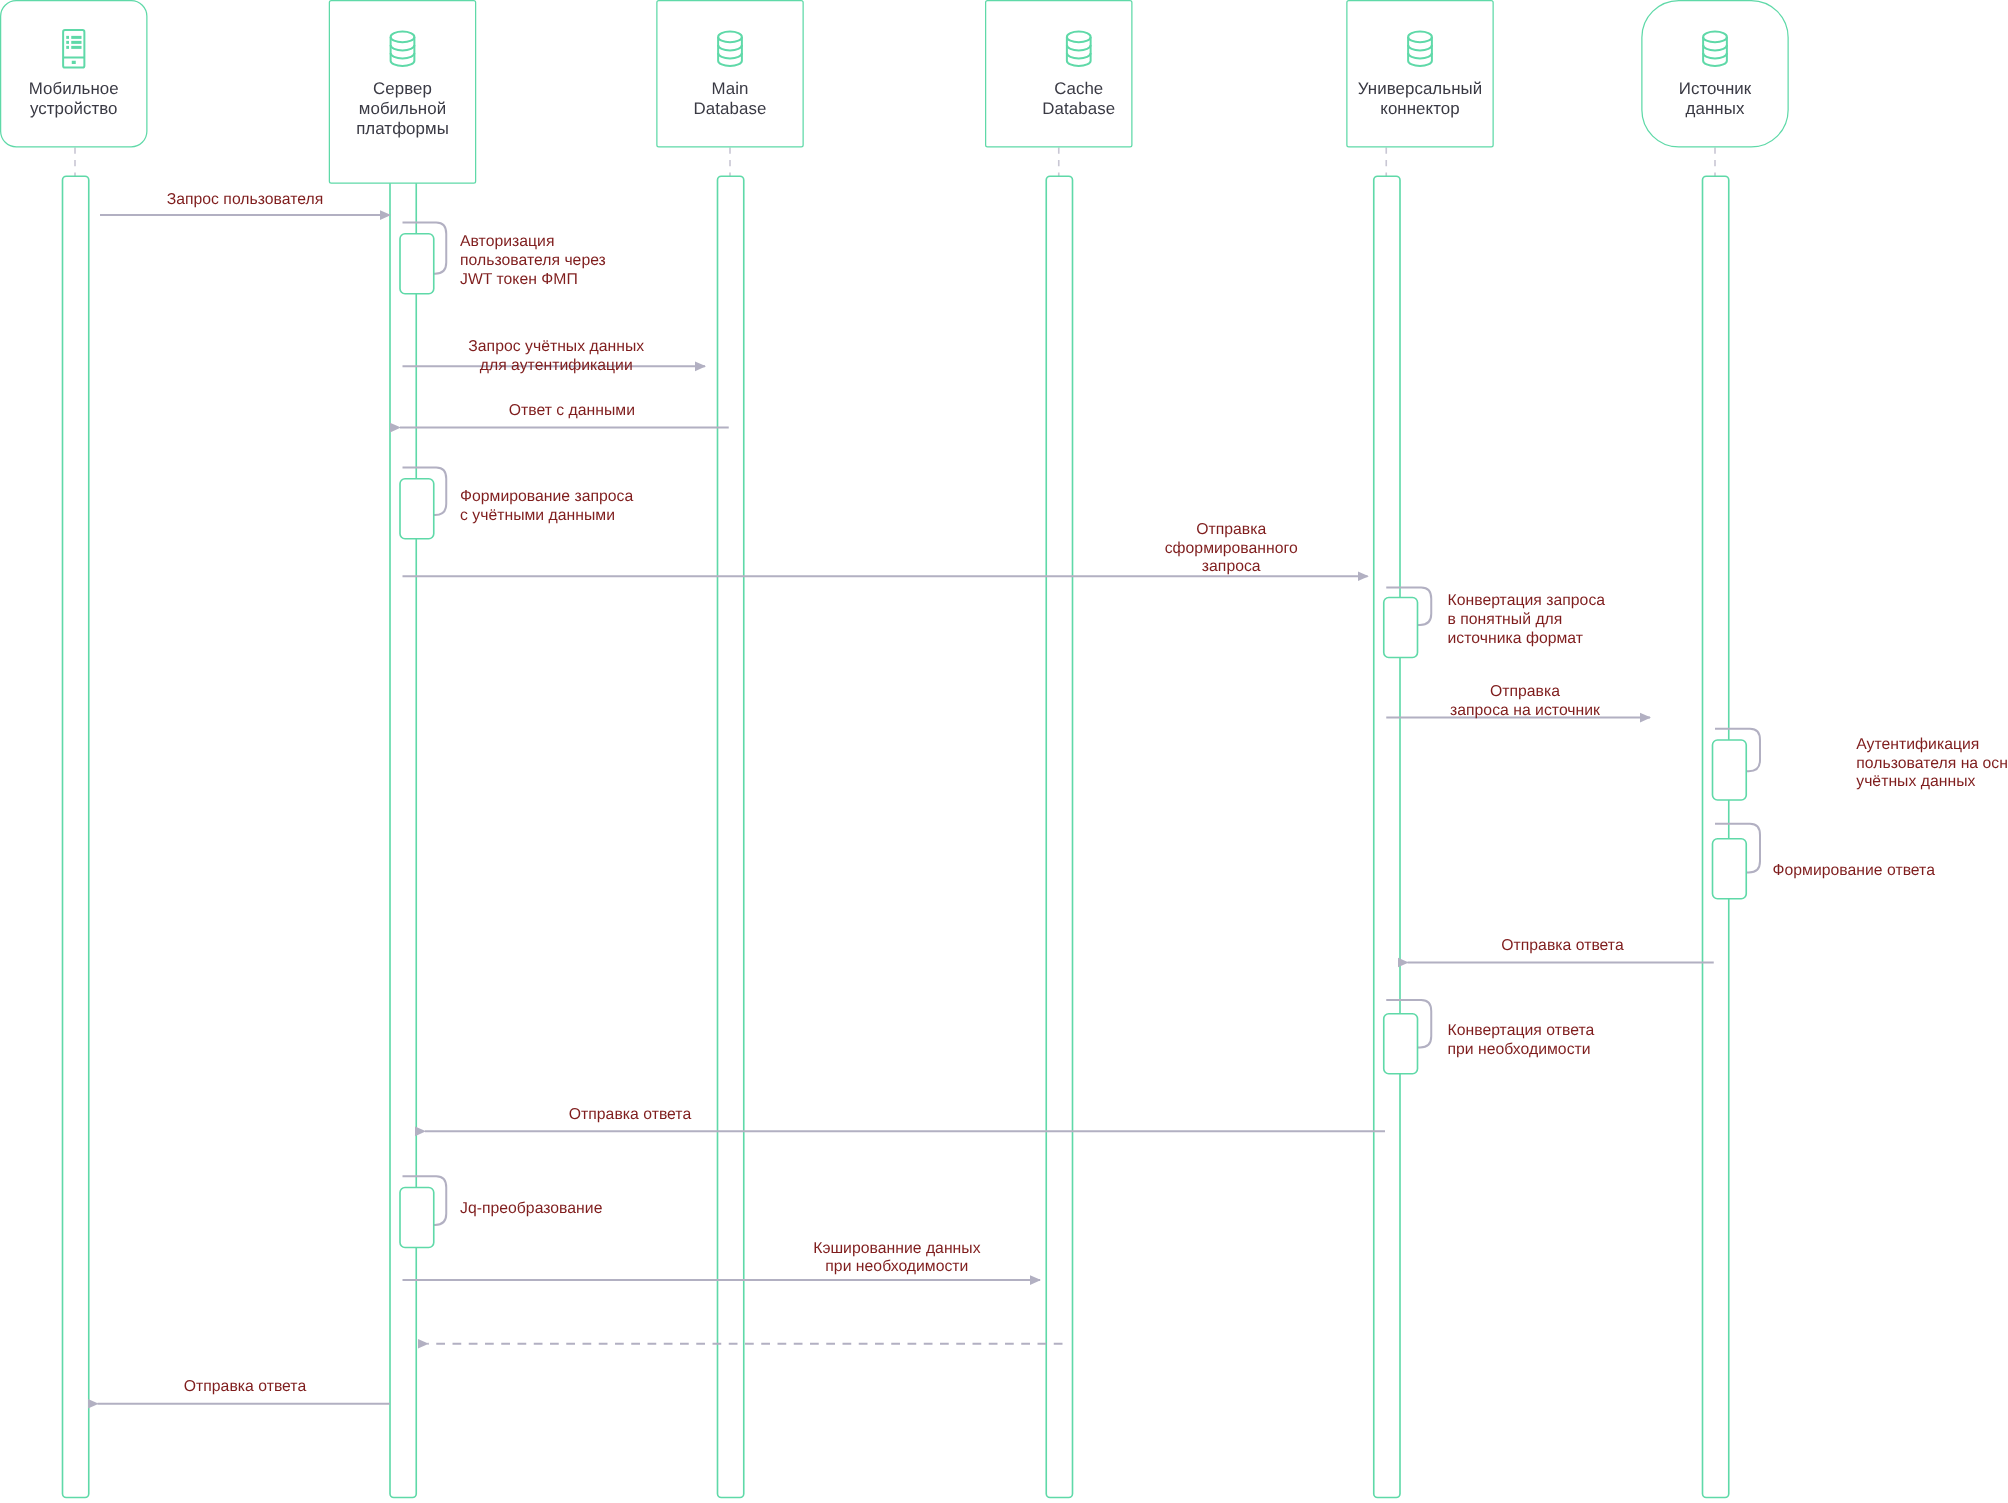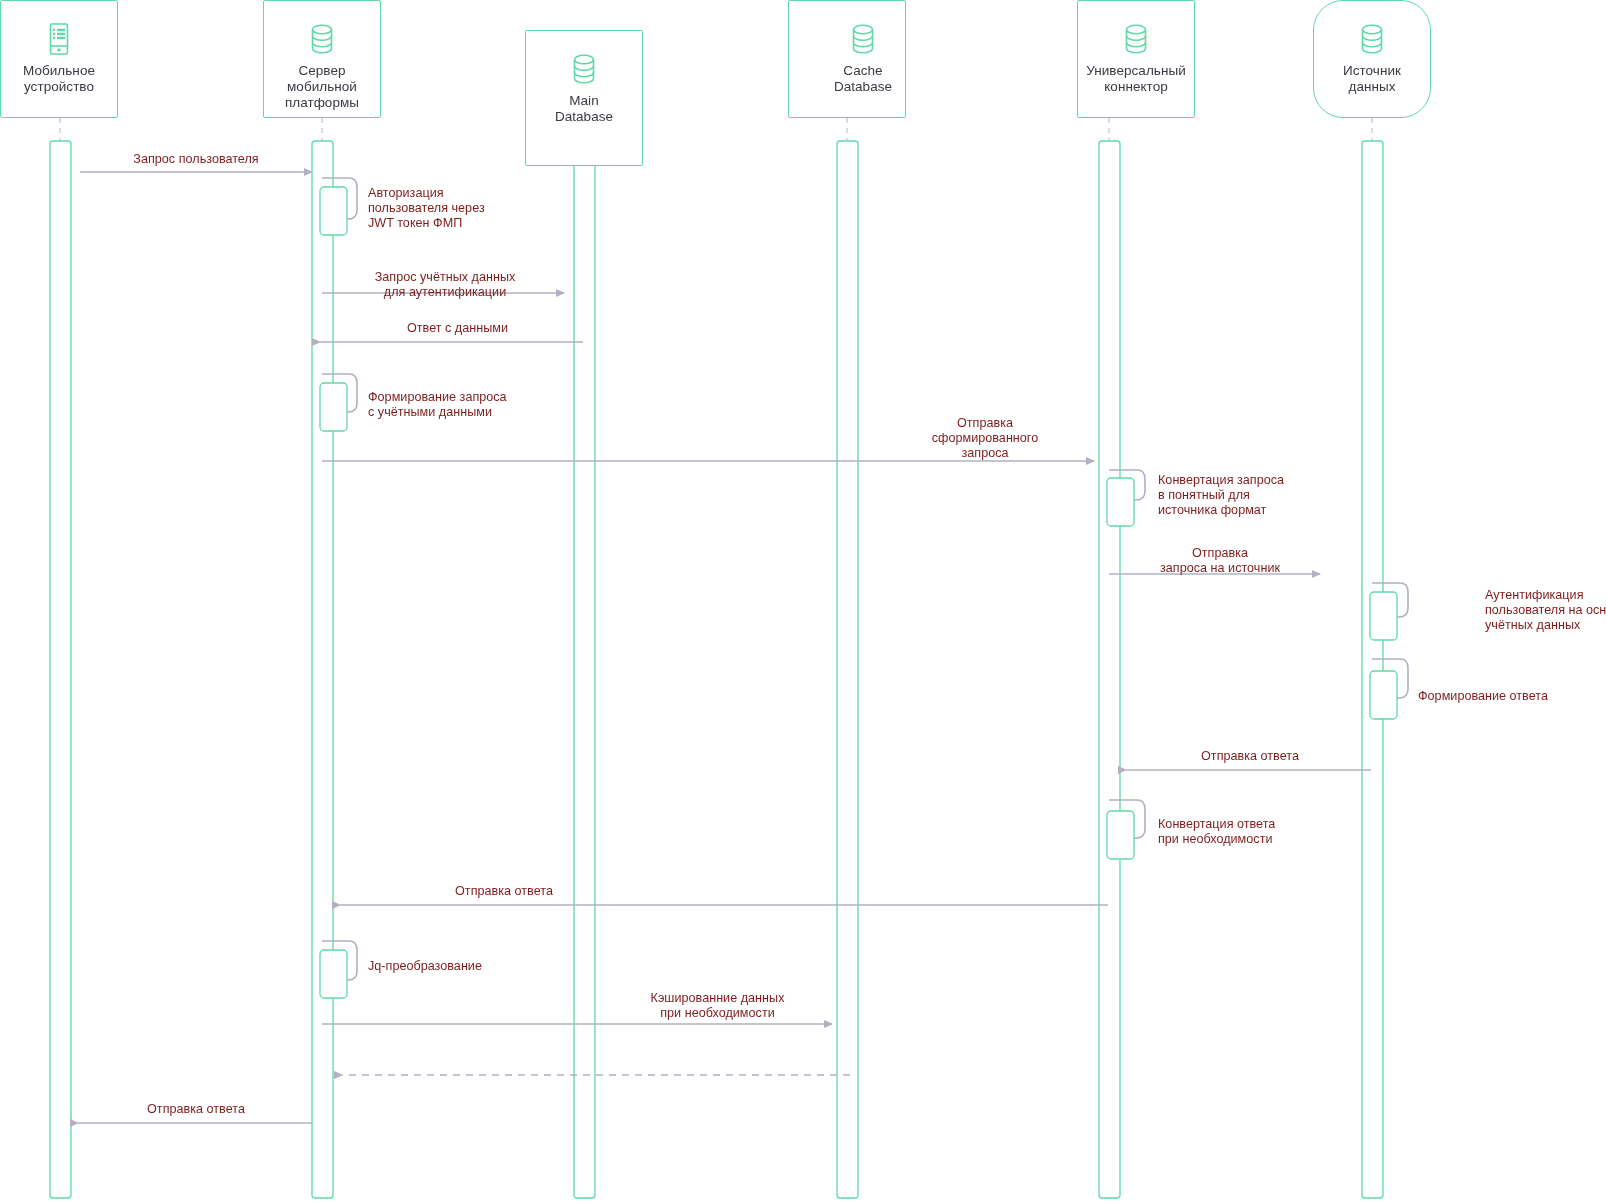--- a/index.html
+++ b/index.html
@@ -116,51 +116,51 @@
         <line x1="1108" y1="905" x2="340" y2="905" stroke="#b2b0c2" stroke-width="1.6" marker-end="url(#arrow-l)"></line>
         <path d="M322 941 H349 Q357 941 357 950 V971 Q357 980 348 980 H344" fill="none" stroke="#b2b0c2" stroke-width="1.6" marker-end="url(#arrow-l)"></path>
         <rect x="320" y="950" width="27" height="48" rx="4" ry="4" fill="#ffffff" stroke="#5fd9a8" stroke-width="1.3"></rect>
         <line x1="322" y1="1024" x2="832" y2="1024" stroke="#b2b0c2" stroke-width="1.6" marker-end="url(#arrow-r)"></line>
         <line x1="850" y1="1075" x2="342" y2="1075" stroke="#b2b0c2" stroke-width="1.6" stroke-dasharray="7 6" marker-end="url(#arrow-l)"></line>
         <line x1="312" y1="1123" x2="78" y2="1123" stroke="#b2b0c2" stroke-width="1.6" marker-end="url(#arrow-l)"></line>
       </g>
   </svg>
 
   <div id="participants">
-      <div class="participant-box" style="left: 0px; top: 0px; width: 118px; height: 118px;">
+      <div class="participant-box" style="left: 0px; top: 0px; width: 118px; height: 118px; border-radius: 13px;">
         <svg viewBox="0 0 34 36" class="participant-icon">
           <g fill="none" stroke="#5fd9a8" stroke-width="1.6">
             <rect x="8.5" y="3" width="17" height="30" rx="1.5"></rect>
             <line x1="8.5" y1="25" x2="25.5" y2="25"></line>
             <rect x="11" y="7.7" width="2.2" height="2.4" fill="#5fd9a8" stroke="none"></rect>
             <rect x="15" y="7.7" width="8.2" height="2.4" fill="#5fd9a8" stroke="none"></rect>
             <rect x="11" y="11.7" width="2.2" height="2.4" fill="#5fd9a8" stroke="none"></rect>
             <rect x="15" y="11.7" width="8.2" height="2.4" fill="#5fd9a8" stroke="none"></rect>
             <rect x="11" y="15.7" width="2.2" height="2.4" fill="#5fd9a8" stroke="none"></rect>
             <rect x="15" y="15.7" width="8.2" height="2.4" fill="#5fd9a8" stroke="none"></rect>
             <rect x="15.4" y="27.6" width="3.2" height="2.6" fill="#5fd9a8" stroke="none"></rect>
           </g>
         </svg>
         <div class="participant-label">Мобильное
 устройство</div>
       </div>
-      <div class="participant-box" style="left: 263px; top: 0px; width: 118px; height: 118px;">
+      <div class="participant-box" style="left: 263px; top: 0px; width: 118px; height: 147px;">
         <svg viewBox="0 0 34 36" class="participant-icon">
           <g fill="none" stroke="#5fd9a8" stroke-width="1.6">
             <ellipse cx="17" cy="8.5" rx="9.5" ry="4.3"></ellipse>
             <path d="M7.5 8.5 V27.5 C7.5 29.9 11.8 31.8 17 31.8 C22.2 31.8 26.5 29.9 26.5 27.5 V8.5"></path>
             <path d="M7.5 15 C7.5 17.4 11.8 19.3 17 19.3 C22.2 19.3 26.5 17.4 26.5 15"></path>
             <path d="M7.5 21.4 C7.5 23.8 11.8 25.7 17 25.7 C22.2 25.7 26.5 23.8 26.5 21.4"></path>
           </g>
         </svg>
         <div class="participant-label">Сервер
 мобильной
 платформы</div>
       </div>
-      <div class="participant-box" style="left: 525px; top: 0px; width: 118px; height: 136px; margin-top: 30px;">
+      <div class="participant-box" style="left: 525px; top: 0px; width: 118px; height: 118px;">
         <svg viewBox="0 0 34 36" class="participant-icon">
           <g fill="none" stroke="#5fd9a8" stroke-width="1.6">
             <ellipse cx="17" cy="8.5" rx="9.5" ry="4.3"></ellipse>
             <path d="M7.5 8.5 V27.5 C7.5 29.9 11.8 31.8 17 31.8 C22.2 31.8 26.5 29.9 26.5 27.5 V8.5"></path>
             <path d="M7.5 15 C7.5 17.4 11.8 19.3 17 19.3 C22.2 19.3 26.5 17.4 26.5 15"></path>
             <path d="M7.5 21.4 C7.5 23.8 11.8 25.7 17 25.7 C22.2 25.7 26.5 23.8 26.5 21.4"></path>
           </g>
         </svg>
         <div class="participant-label">Main
 Database</div>

